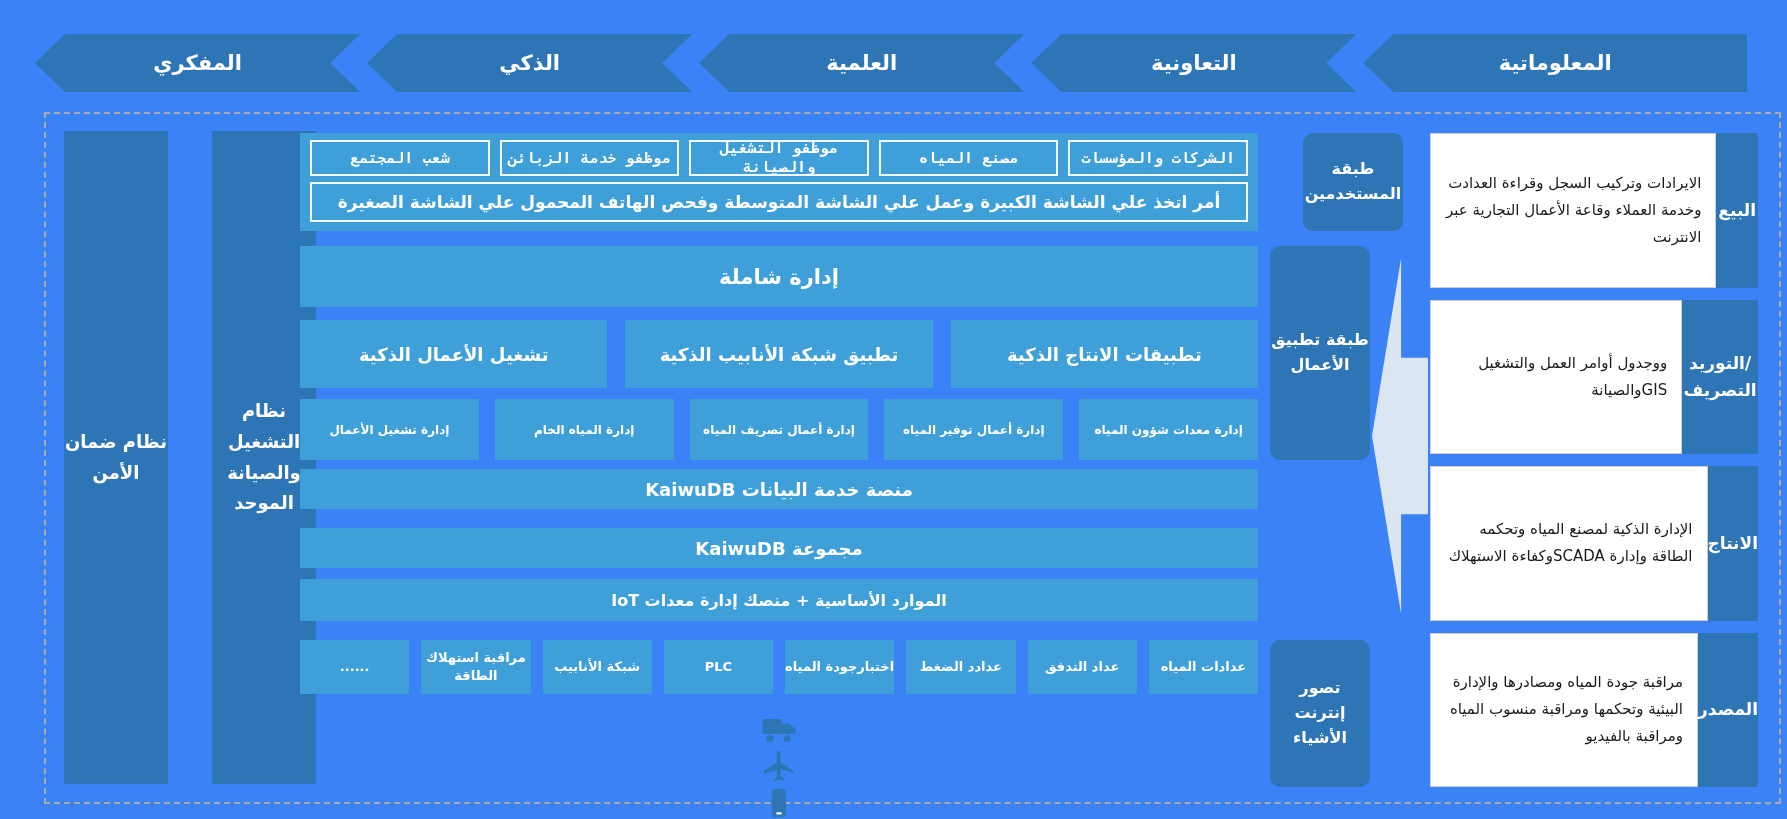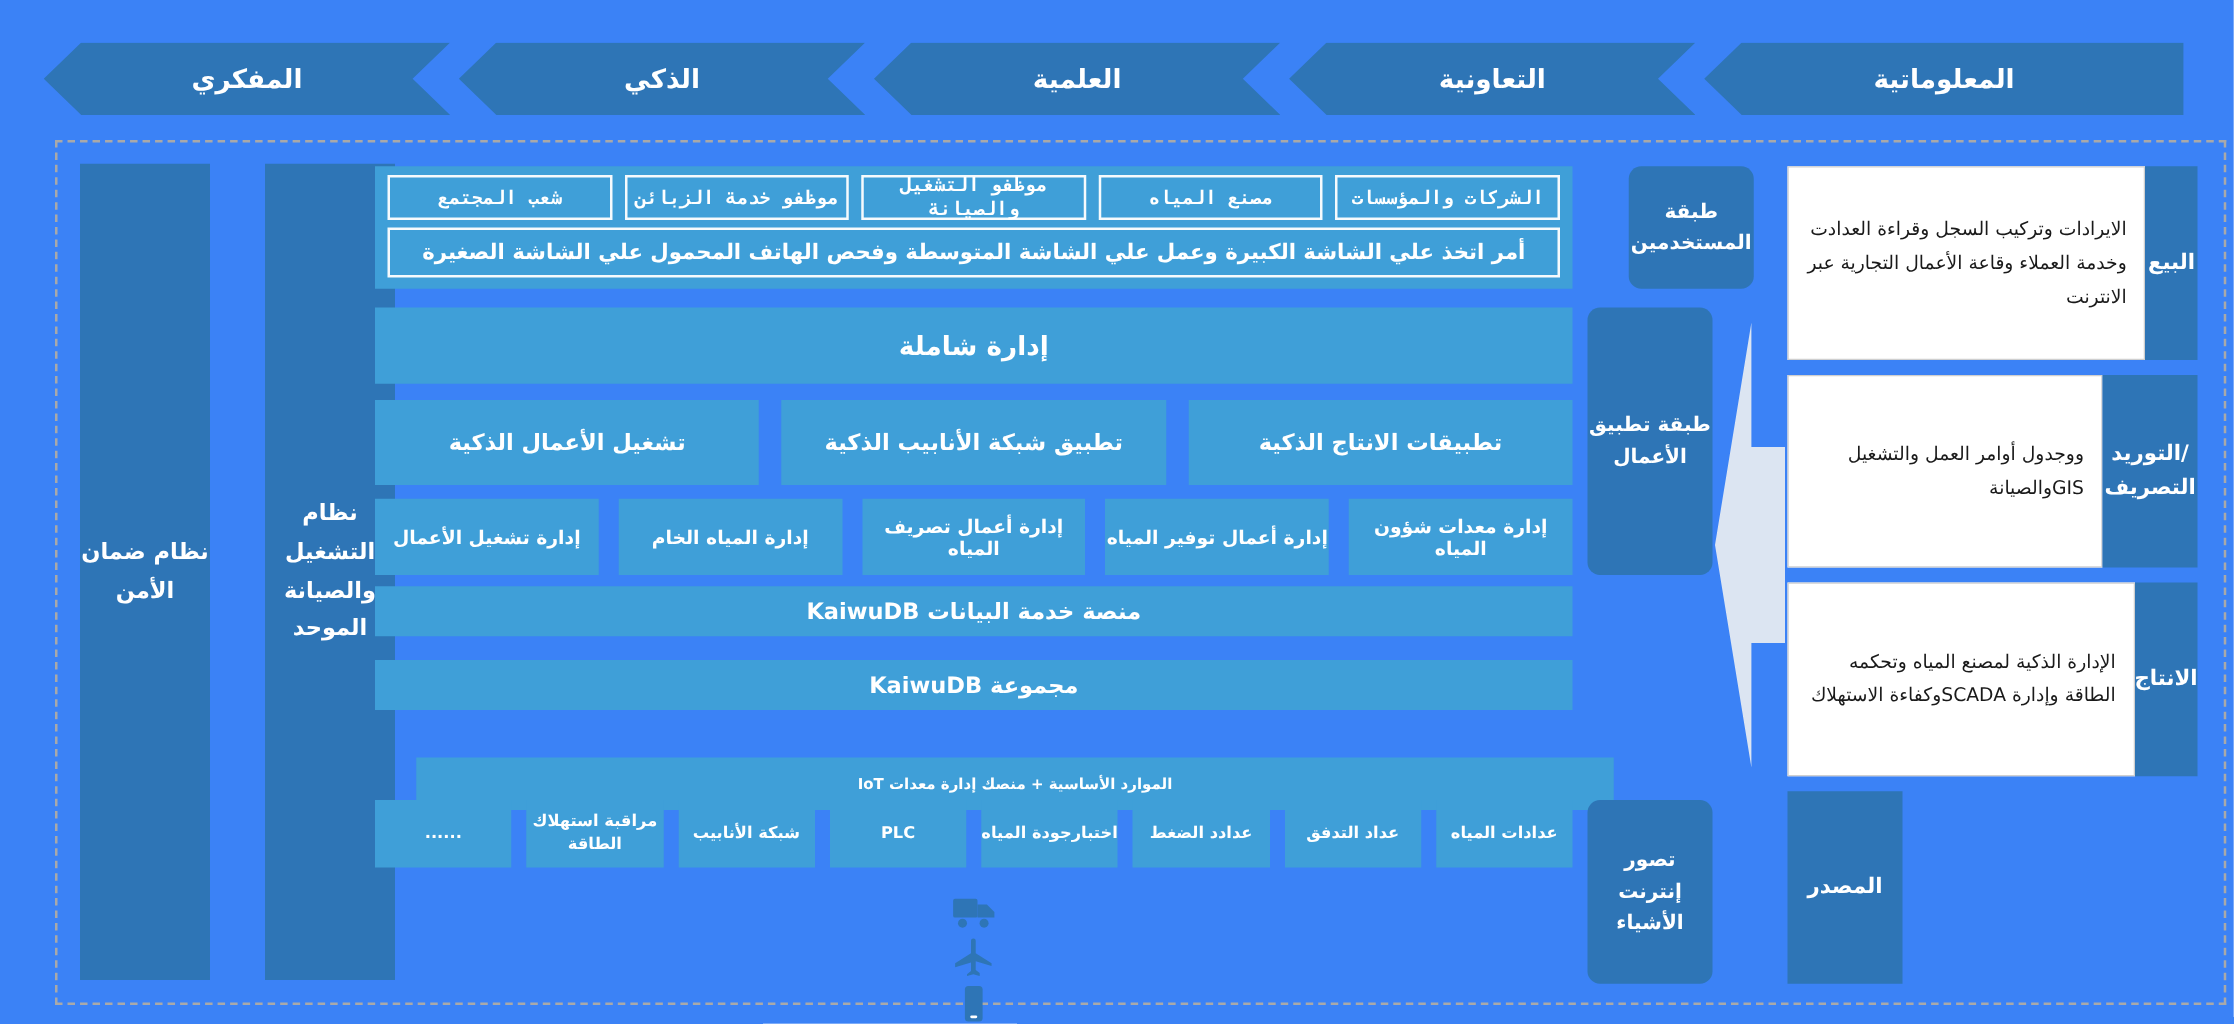--- a/index.html
+++ b/index.html
@@ -38,24 +38,24 @@
   .roles { display: flex; gap: 10px; height: 36px; }
   .role { flex: 1 1 0; border: 2px solid rgba(255,255,255,.95); font-size: 15px; font-family: Liberation Mono, monospace; }
   .note { margin-top: 6px; height: 40px; border: 2px solid rgba(255,255,255,.95);
           display: flex; align-items: center; justify-content: center;
           font-size: 17px; color: #fff; font-weight: bold; }
 
   .comp { top: 113px; height: 61px; font-size: 21px; }
   .apps { top: 187px; height: 68px; display: flex; gap: 18px; }
   .apps .bluebox { flex: 1 1 0; font-size: 18px; }
   .mgmt { top: 266px; height: 61px; display: flex; gap: 16px; }
-  .mgmt .bluebox { flex: 1 1 0; font-size: 15px; }
+  .mgmt .bluebox { flex: 1 1 0; font-size: 12px; }
   .p1 { top: 336px; height: 40px; font-size: 18px; }
   .p2 { top: 395px; height: 40px; font-size: 18px; }
-  .p3 { top: 473px; height: 42px; font-size: 12px; margin-left: 33px; }
+  .p3 { top: 446px; height: 42px; font-size: 16px; }
   .devices { top: 507px; height: 54px; display: flex; gap: 12px; }
   .devices .bluebox { flex: 1 1 0; font-size: 13px; line-height: 1.35; white-space: pre-line; }
 
   .icons { top: 577px; height: 66px; display: flex; align-items: center;
            justify-content: space-between; padding: 0 6px; flex-direction: column; }
   .icons svg { display: block; }
   .iot-label { color: #111; font-weight: bold; font-size: 16px; margin: 0 6px; }
 
   
   .layer-box { position: absolute; left: 1270px; width: 100px; background: #2E75B6;
@@ -251,17 +251,18 @@
     <div class="card">
       <div class="desc">ووجدول أوامر العمل والتشغيل GISوالصيانة</div>
       <div class="lbl">التوريد/
 التصريف</div>
     </div>
     <div class="card">
       <div class="desc">الإدارة الذكية لمصنع المياه وتحكمه الطاقة وإدارة SCADAوكفاءة الاستهلاك</div>
       <div class="lbl">الانتاج</div>
     </div>
     <div class="card">
+      <div class="desc">مراقبة جودة المياه ومصادرها والإدارة البيئية وتحكمها ومراقبة منسوب المياه ومراقبة بالفيديو</div>
       <div class="lbl">المصدر</div>
     </div>
   </div>
 
 </div>
 
 </body></html>

